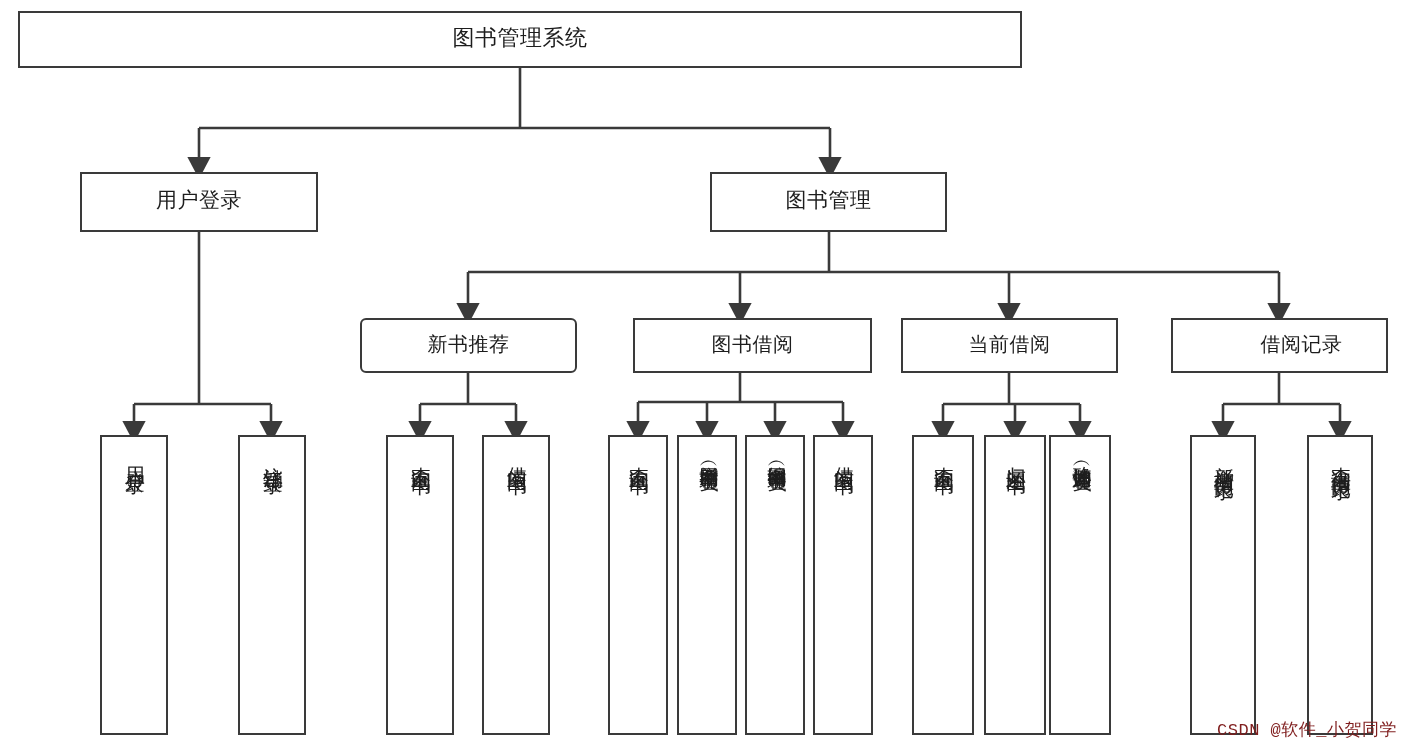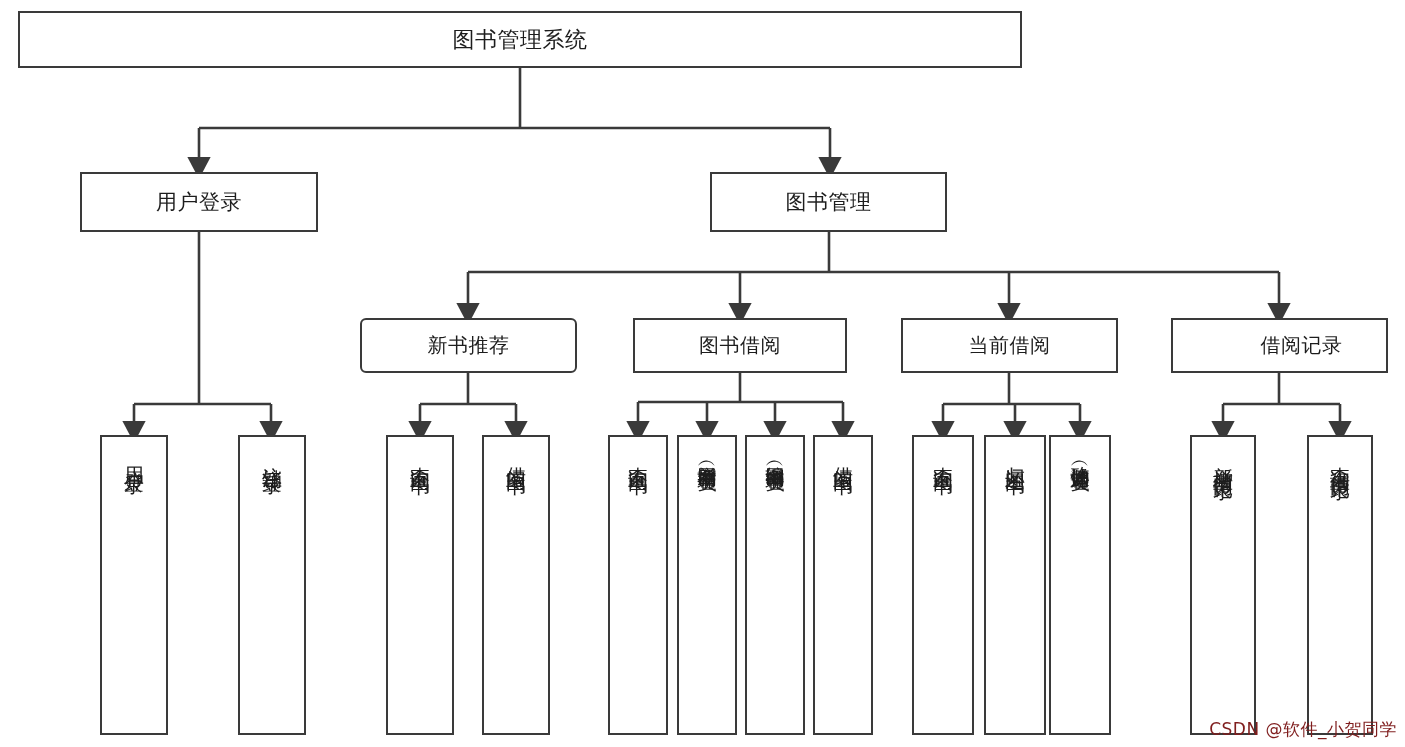--- a/index.html
+++ b/index.html
@@ -9,20 +9,21 @@
   }
   body {
     font-family: "DejaVu Sans", "Liberation Sans", sans-serif;
   }
   #canvas {
     position: relative;
     width: 1405px;
     height: 747px;
     background: #ffffff;
     overflow: hidden;
+    font-family: Liberation Mono, monospace;
   }
   svg#wires {
     position: absolute;
     left: 0;
     top: 0;
     width: 1405px;
     height: 747px;
     pointer-events: none;
   }
   .node {
@@ -137,21 +138,21 @@
   <div class="node h lvl2" style="left:80px; top:172px; width:238px; height:60px;">
     <span class="lbl">用户登录</span>
   </div>
   <div class="node h lvl2" style="left:710px; top:172px; width:237px; height:60px;">
     <span class="lbl">图书管理</span>
   </div>
 
   <div class="node h lvl3" style="left:360px; top:318px; width:217px; height:55px;border-radius:6px;">
     <span class="lbl">新书推荐</span>
   </div>
-  <div class="node h lvl3" style="left:633px; top:318px; width:214px; height:55px;">
+  <div class="node h lvl3" style="left:633px; top:318px; width:239px; height:55px;">
     <span class="lbl">图书借阅</span>
   </div>
   <div class="node h lvl3" style="left:901px; top:318px; width:217px; height:55px;">
     <span class="lbl">当前借阅</span>
   </div>
   <div class="node h lvl3" style="left:1171px; top:318px; width:217px; height:55px;padding-left:44px;">
     <span class="lbl">借阅记录</span>
   </div>
 
   <div class="node v" style="left:100px; top:435px; width:68px; height:300px;">

